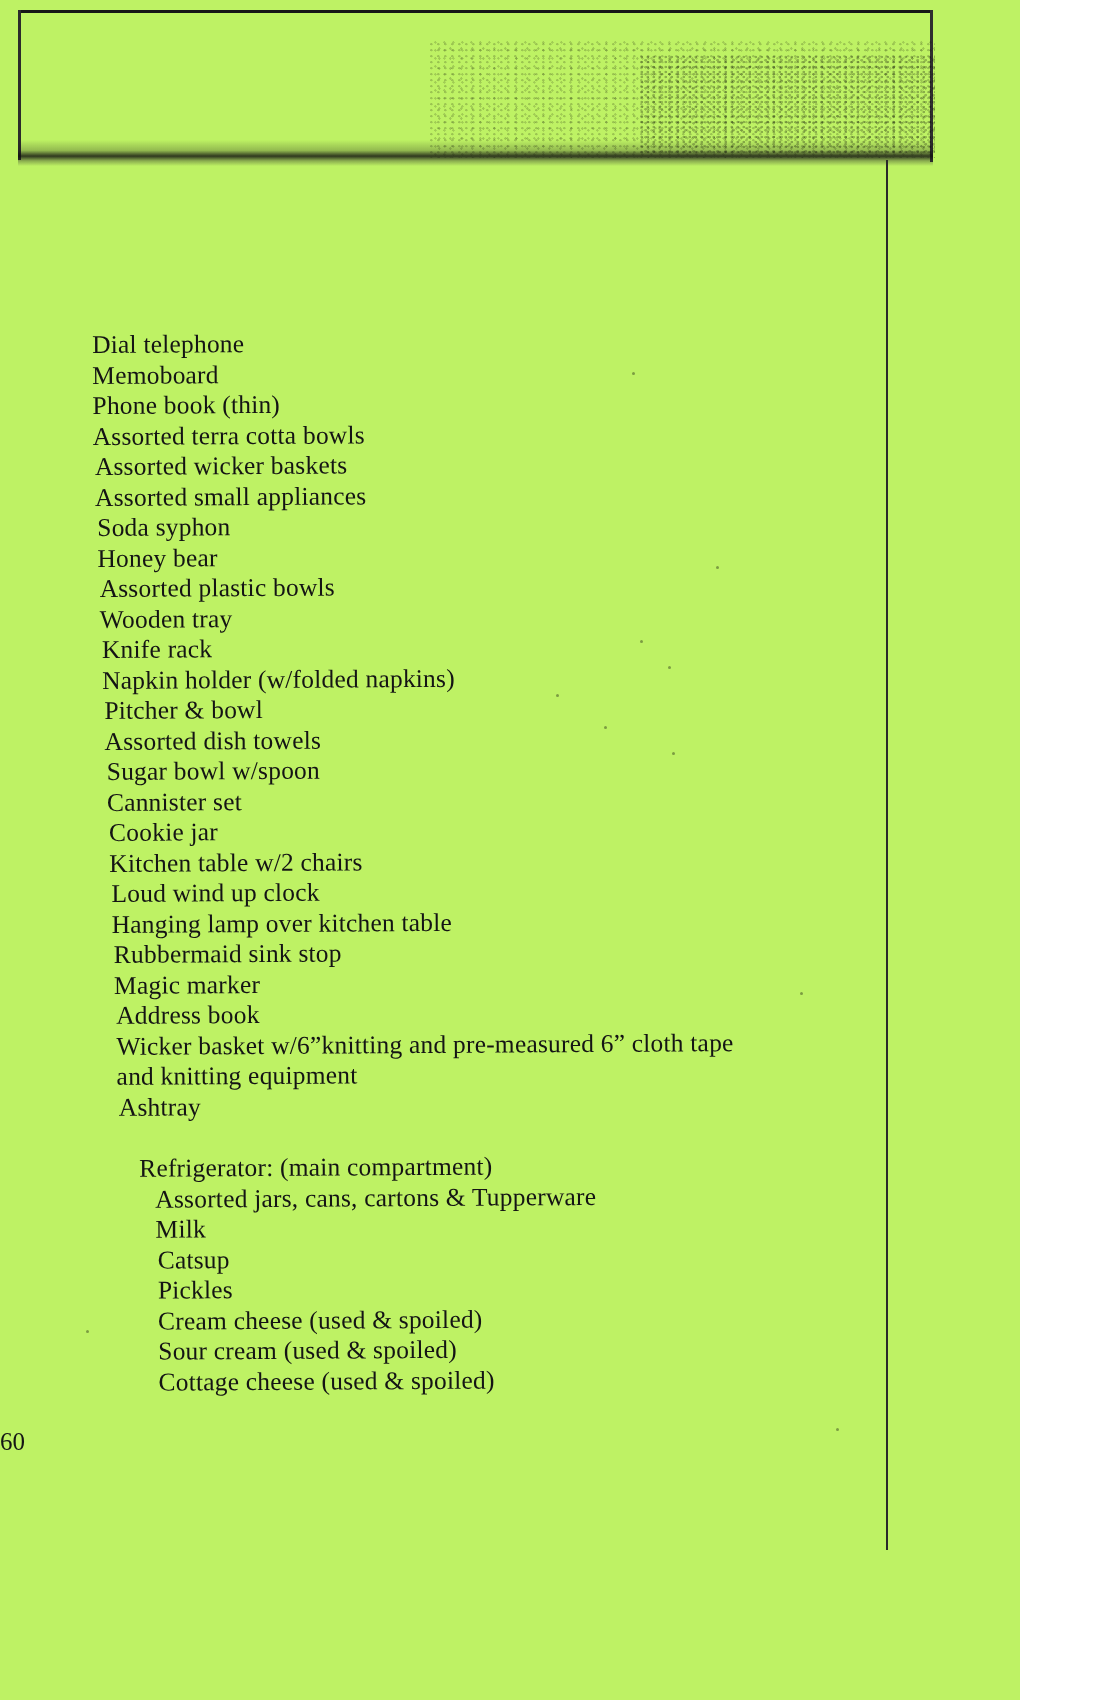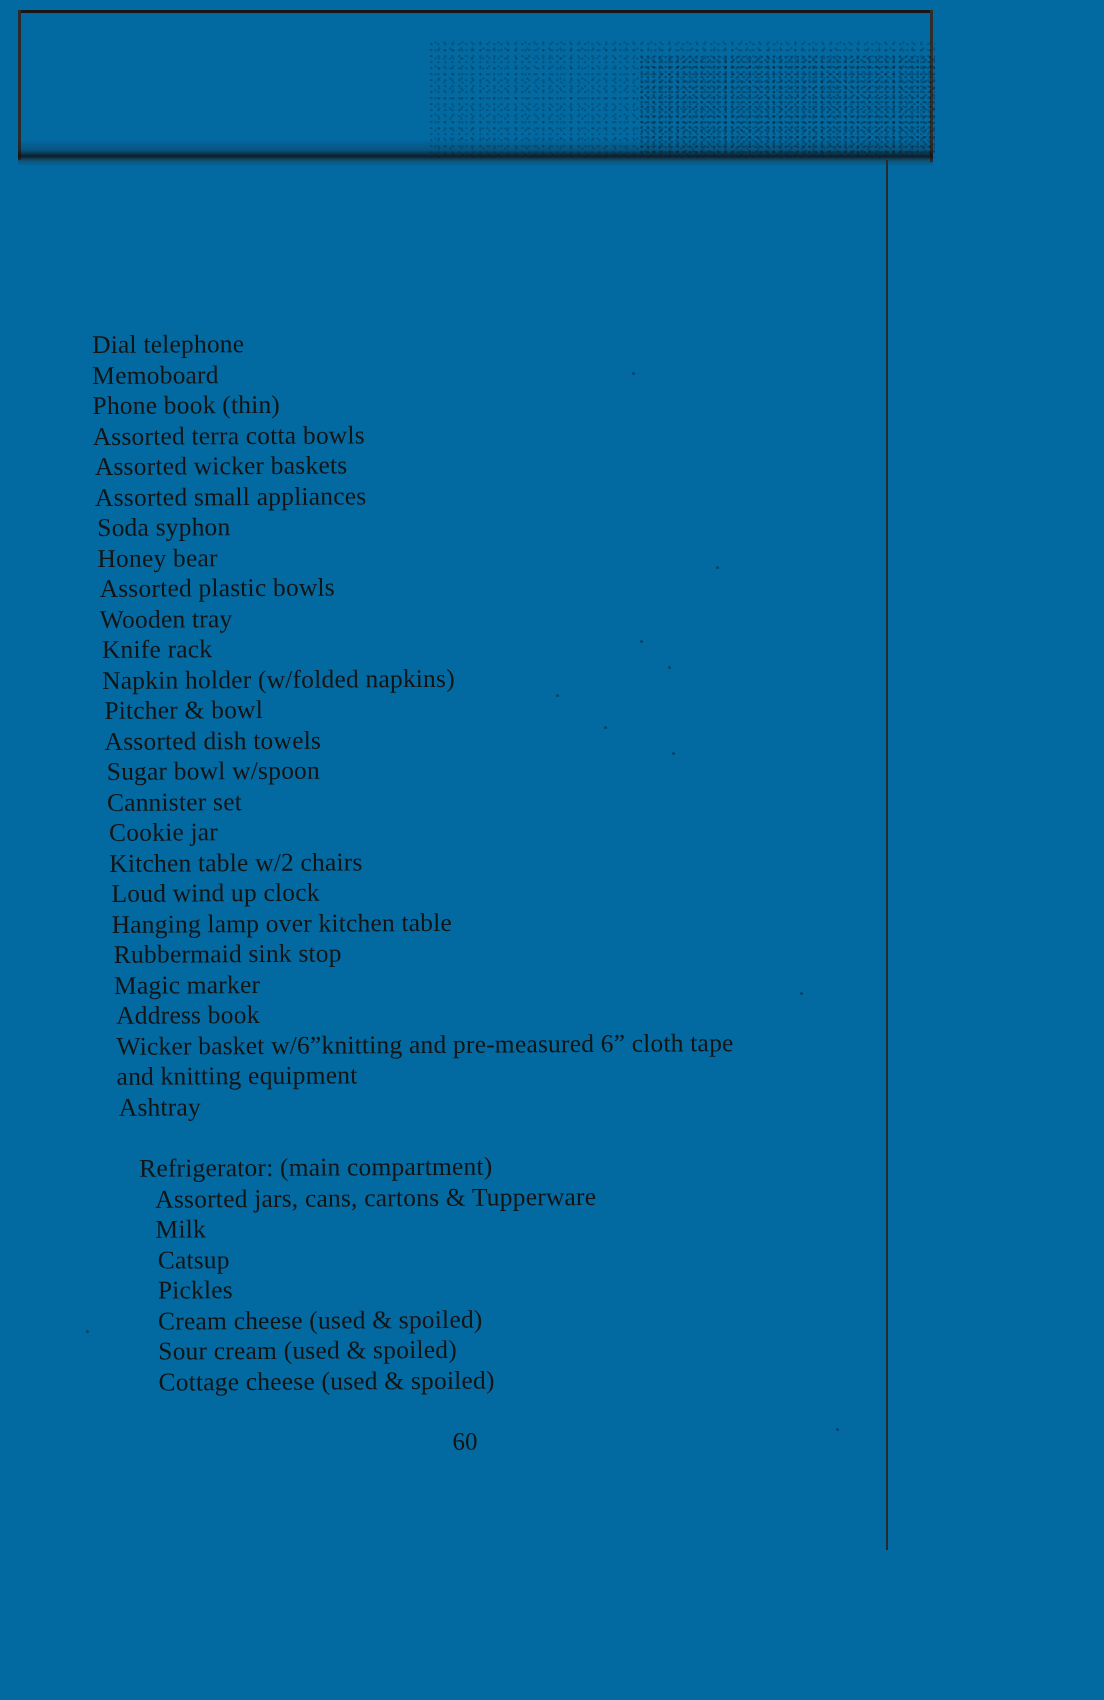--- a/index.html
+++ b/index.html
@@ -2,23 +2,23 @@
 <html><head>
 <meta charset="utf-8">
 <style>
   html, body {
     margin: 0;
     padding: 0;
     background: #ffffff;
   }
   #page {
     position: relative;
-    width: 1104px;
+    width: 1020px;
     height: 1700px;
-    background: #0369a1;
+    background: #bef264;
     overflow: hidden;
     font-family: "Liberation Serif", serif;
     color: #1a1a1a;
   }
 
   
   .scan-top-rule {
     position: absolute;
     left: 18px;
     top: 10px;
@@ -136,21 +136,20 @@
   .l10 { margin-left: 20px; }
   .l11 { margin-left: 22px; }
   .l12 { margin-left: 24px; }
   .l13 { margin-left: 26px; }
 
   .page-number {
     position: absolute;
     left: 0;
     top: 1428px;
     width: 930px;
-    text-align: center;
     font-size: 25px;
     color: #141414;
     font-family: "Liberation Serif", serif;
   }
 </style>
 </head>
 <body>
 
 <div id="page">
 

